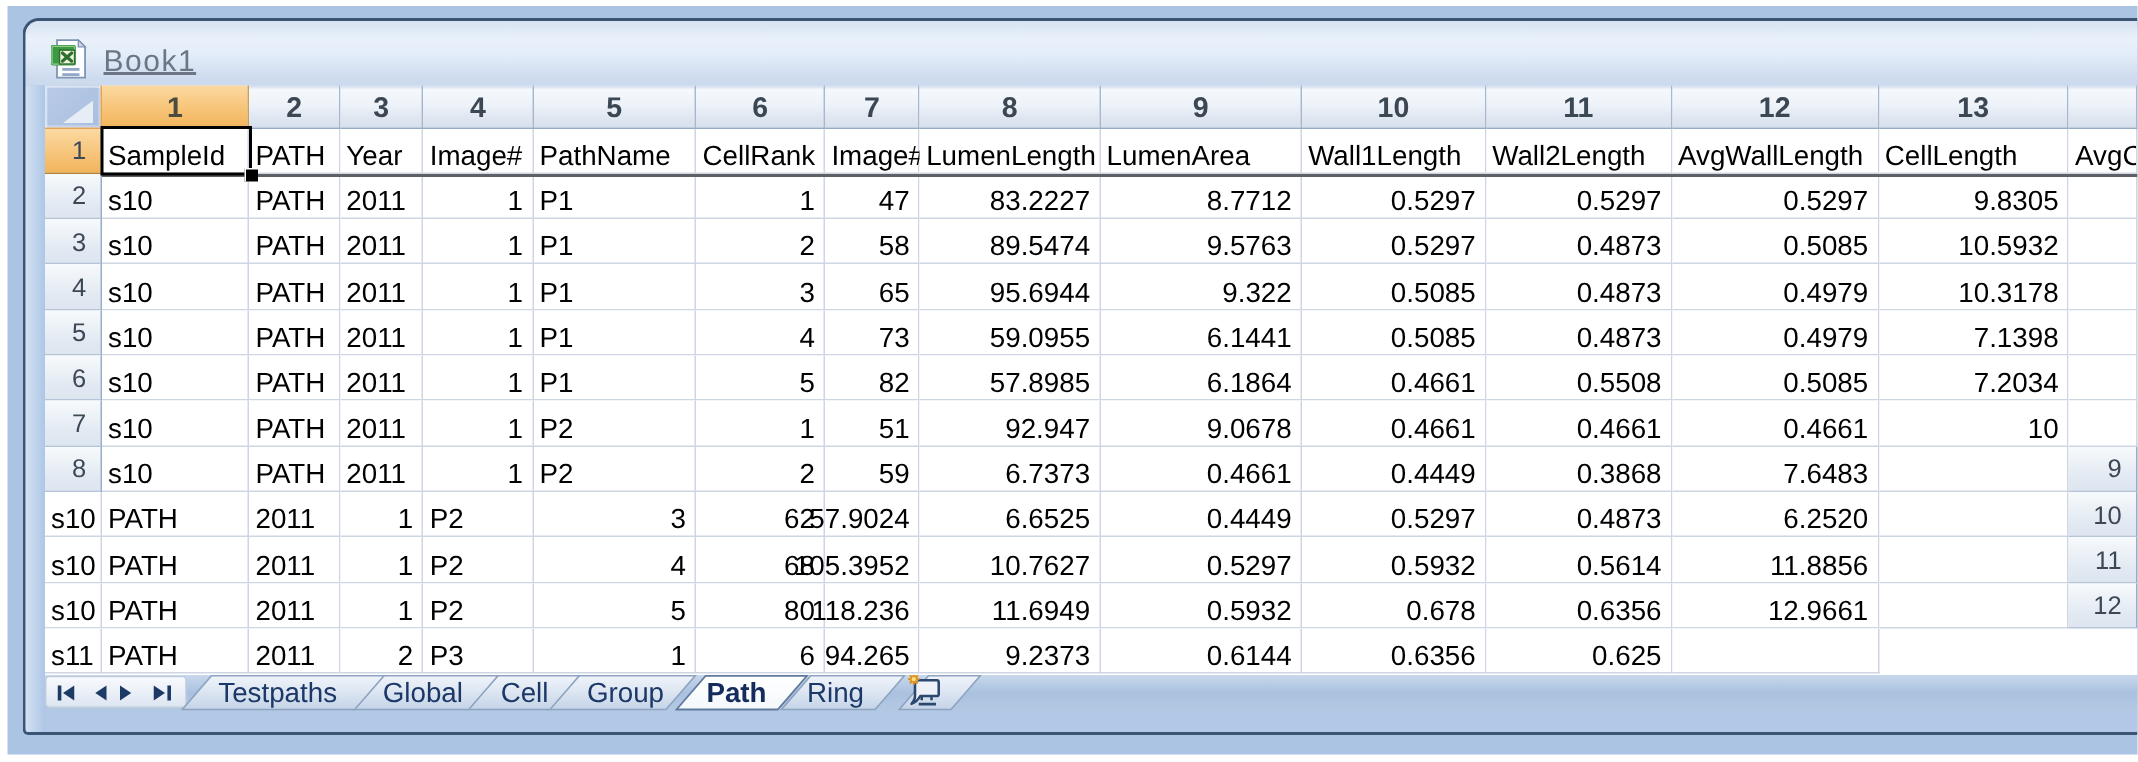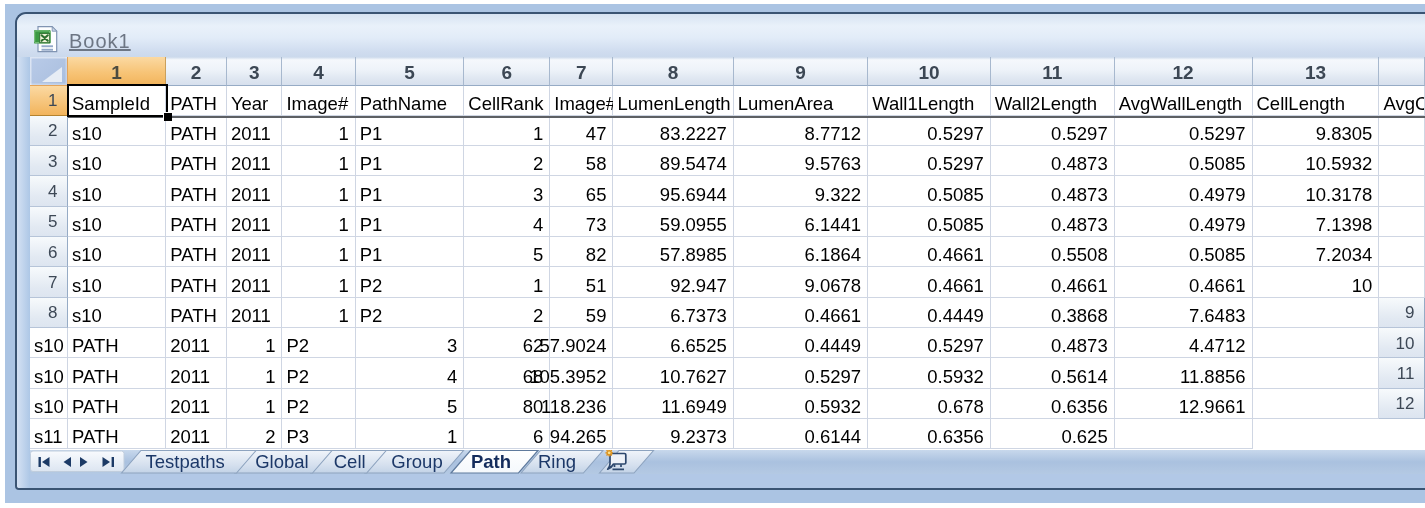--- a/index.html
+++ b/index.html
@@ -455,21 +455,21 @@
 <div class="c r">
         <span>0.4449</span>
       </div>
 <div class="c r">
         <span>0.5297</span>
       </div>
 <div class="c r">
         <span>0.4873</span>
       </div>
 <div class="c r">
-        <span>4.4712</span>
+        <span>6.2520</span>
       </div>
 <div class="c l">
         <span></span>
       </div>
 <div class="rh">10</div>
 <div class="c l">
         <span>s10</span>
       </div>
 <div class="c l">
         <span>PATH</span>

